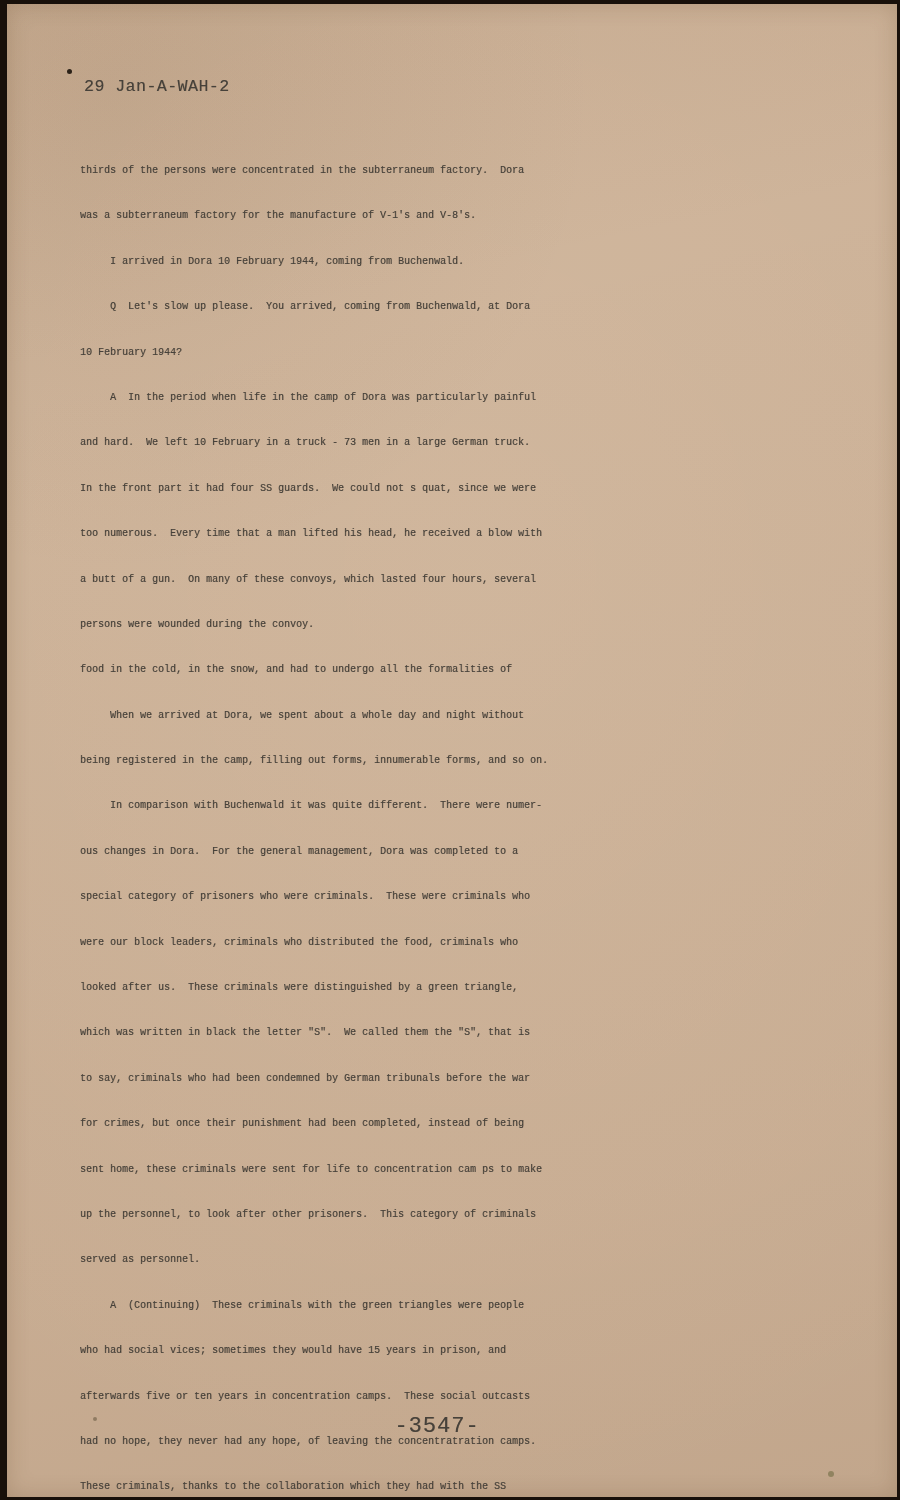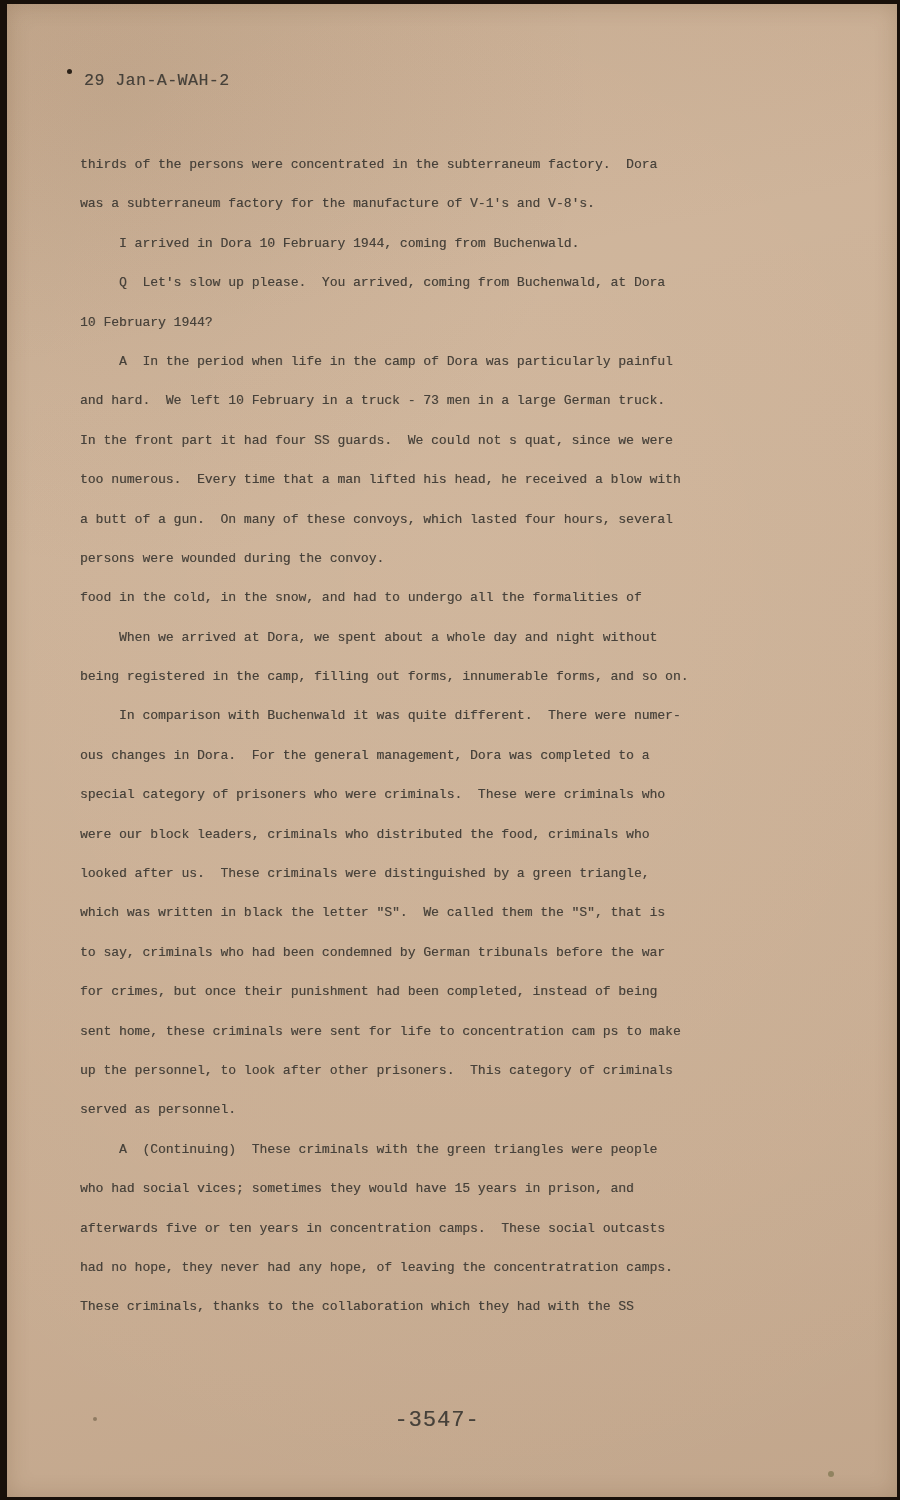--- a/index.html
+++ b/index.html
@@ -28,37 +28,38 @@
       linear-gradient(168deg, rgba(140,104,72,0.10) 0%, rgba(140,104,72,0.00) 22%, rgba(140,104,72,0.07) 78%, rgba(120,88,60,0.12) 100%),
       radial-gradient(circle at 12% 6%, rgba(110,80,52,0.10), rgba(0,0,0,0) 30%);
     box-shadow: inset 0 0 22px rgba(92,62,32,0.22);
     font-family: "Liberation Mono", "DejaVu Sans Mono", monospace;
     color: #46413a;
   }
   .typed {
     color: #46413a;
     text-shadow: 0.4px 0.4px 0.4px rgba(70,62,52,0.45);
     white-space: pre;
+    margin-top: 6px;
   }
   .header {
     position: absolute;
     top: 66px;
     left: 77px;
     font-size: 16.5px;
     line-height: 22px;
     letter-spacing: 0.5px;
   }
   .body {
     position: absolute;
     top: 141px;
     left: 73px;
     width: 790px;
   }
   .line {
-    font-size: 13px;
+    font-size: 10px;
     line-height: 39.4px;
     height: 39.4px;
     white-space: pre;
   }
   .pagenum {
     position: absolute;
     top: 1402px;
     left: 73px;
     width: 714px;
     text-align: center;

